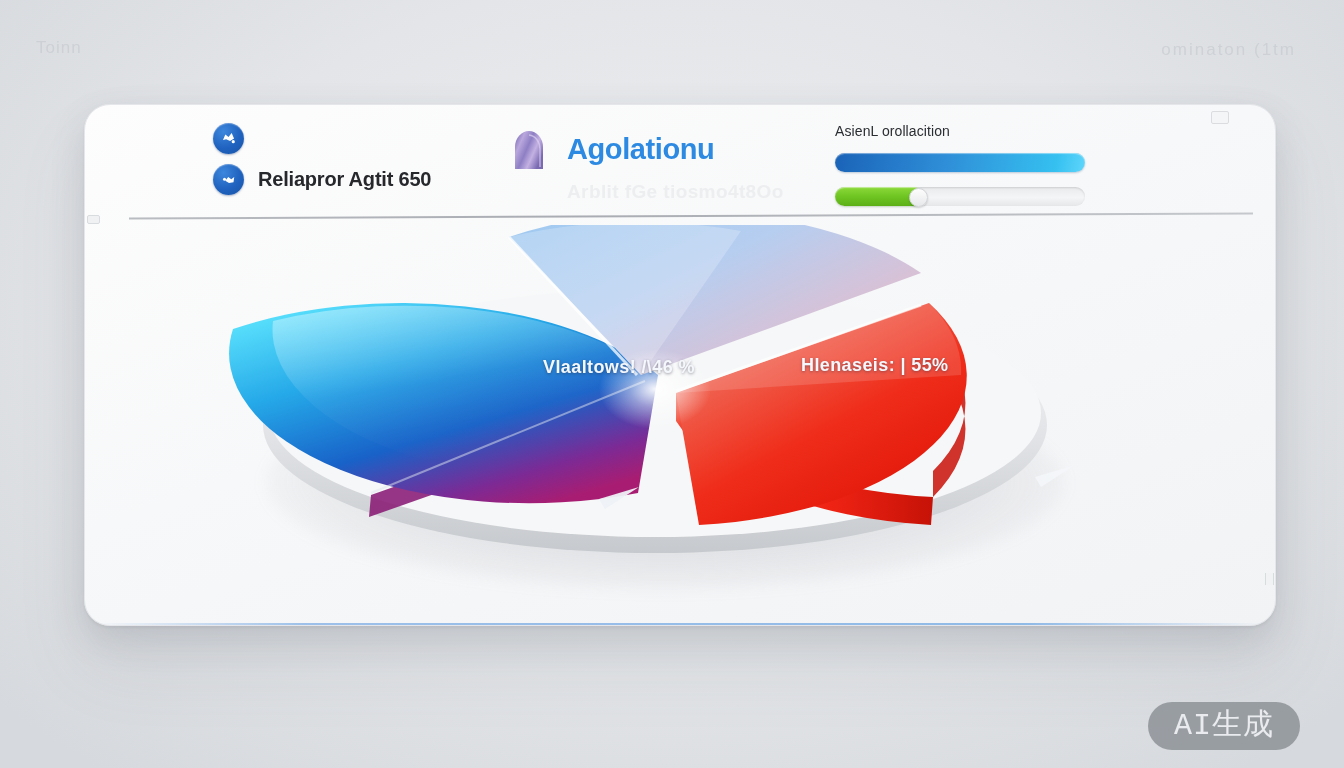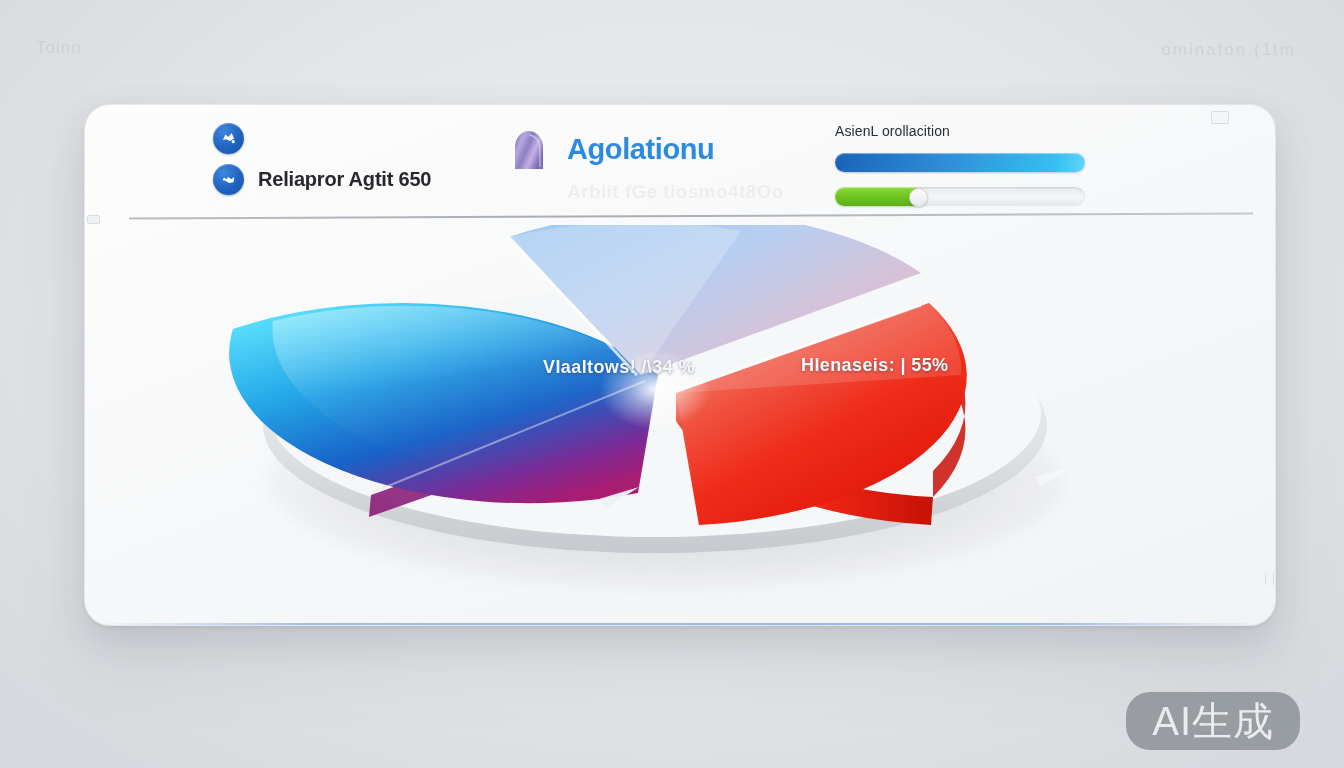--- a/index.html
+++ b/index.html
@@ -222,23 +222,24 @@
   #slice-label-1 { left: 580px; top: 130px; }
 
   
   .watermark {
     position: absolute;
     right: 44px; bottom: 18px;
     padding: 9px 26px;
     border-radius: 24px;
     background: rgba(128,133,139,.72);
     color: #e9ebee;
-    font-size: 40px;
+    font-size: 30px;
     letter-spacing: 1px;
     line-height: 1;
+    font-family: Liberation Mono, monospace;
   }
 </style>
 </head>
 <body>
 
 <div class="bg-text" id="bg-text-left">Toinn</div>
 <div class="bg-text" id="bg-text-right">ominaton  (1tm</div>
 
 <div class="card">
 
@@ -381,19 +382,19 @@
         <path d="M416 150 L288 12" stroke="#ffffff" stroke-width="3" opacity=".75" fill="none"></path>
         <path d="M455 166 L700 80" stroke="#ffffff" stroke-width="3" opacity=".6" fill="none"></path>
         <path d="M424 156 L150 268" stroke="#dfe6ee" stroke-width="2" opacity=".5" fill="none"></path>
 
         <ellipse cx="434" cy="164" rx="56" ry="40" fill="url(#centerGlow)"></ellipse>
 
         <path d="M90 258 L130 246 L96 268 Z" transform="translate(288,16)" fill="#eef1f6" opacity=".95"></path>
         <path d="M90 258 L130 246 L96 268 Z" transform="translate(724,-6)" fill="#f3f5f9" opacity=".95"></path>
       </svg>
 
-      <div class="slice-label" id="slice-label-0">Vlaaltows! /\34 %</div>
+      <div class="slice-label" id="slice-label-0">Vlaaltows! /\46 %</div>
       <div class="slice-label" id="slice-label-1">Hlenaseis: | 55%</div>
     </div>
   </div>
 </div>
 
 <div class="watermark">AI生成</div>
 
 </body></html>

